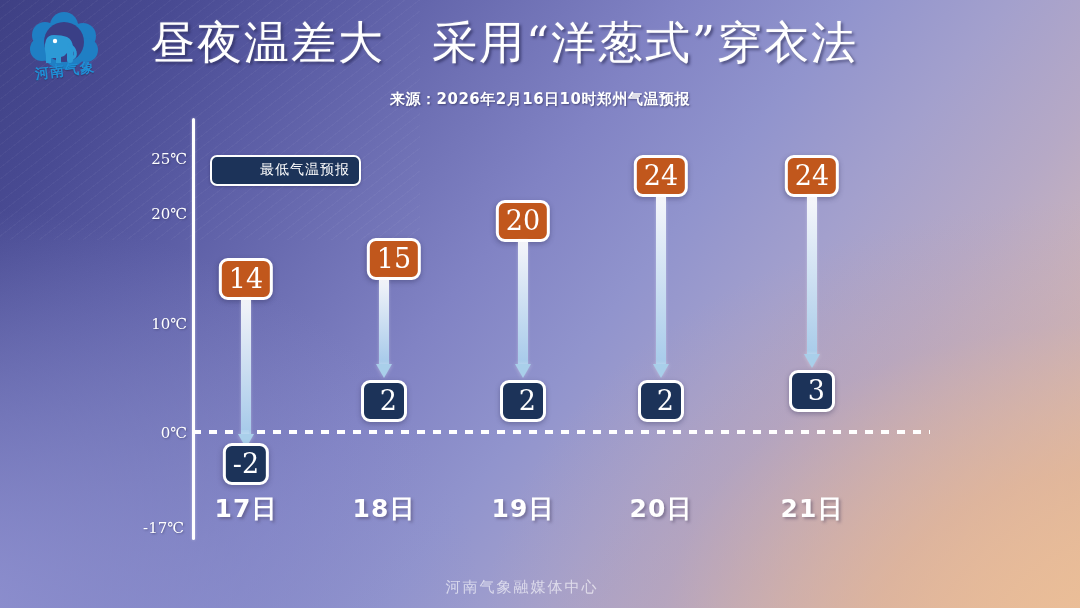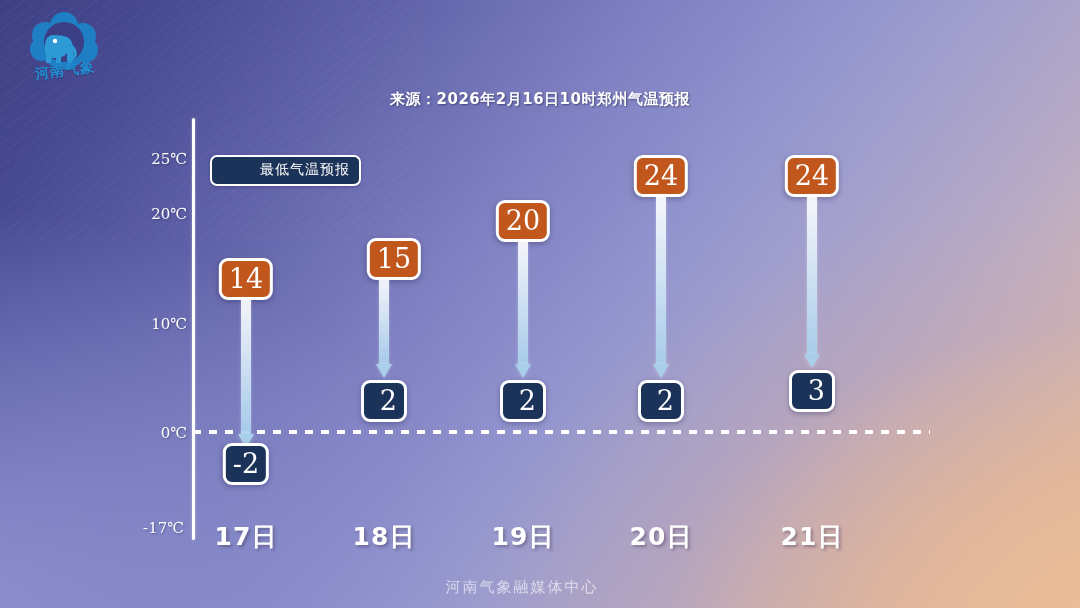--- a/index.html
+++ b/index.html
@@ -118,21 +118,21 @@
     box-shadow:0 0 3px rgba(255,255,255,0.35);
   }
   .arrow .head{
     position:absolute;left:0;width:0;height:0;
     border-left:8px solid transparent;
     border-right:8px solid transparent;
     border-top:14px solid #a9cfea;
     filter:drop-shadow(0 0 2px rgba(255,255,255,0.35));
   }
   .daylabel{
-    position:absolute;left:0;width:110px;top:520px;text-align:center;
+    position:absolute;left:0;width:110px;top:492px;text-align:center;
     font-family:"DejaVu Sans",sans-serif;
     font-size:25px;font-weight:bold;color:#ffffff;letter-spacing:1px;
     text-shadow:2px 2px 3px rgba(60,50,80,0.40);
   }
 
   
   #watermark{
     position:absolute;left:16px;top:578px;width:1012px;text-align:center;
     font-family:"DejaVu Serif","Liberation Serif",serif;
     font-size:15px;color:rgba(255,255,255,0.62);letter-spacing:2px;
@@ -156,20 +156,21 @@
         <circle cx="72" cy="42" r="12" fill="#1f7fc4"></circle>
         <circle cx="50" cy="34" r="20" fill="#3a3f86"></circle>
         <path d="M40 27 q-6 0 -8 5 q-2 5 -1 10 q1 5 1 8 l0 5 l5 0 l0 -5 l5 0 l0 5 l5 0 l0 -6 q4 -1 6 -4 l0 7 q0 3 3 3 q3 0 3 -3 l0 -12 q0 -8 -6 -11 q-5 -2 -13 -2 z" fill="#2d9ad6"></path>
         <path d="M55 37 q5 2 6 7 q1 4 -2 6 q-3 1 -4 -2 q-1 -2 1 -3" fill="none" stroke="#2d9ad6" stroke-width="3.2" stroke-linecap="round"></path>
         <circle cx="41" cy="33" r="2.2" fill="#ffffff"></circle>
       </g>
     </svg>
     <div class="logo-text">河南气象</div>
   </div>
 
+  <div id="title">昼夜温差大　采用“洋葱式”穿衣法</div>
 
   <div id="source">来源：2026年2月16日10时郑州气温预报</div>
 
   <div class="legend" id="legend-low">
     <span class="legend-item">最低气温预报</span>
   </div>
 
   <div id="y-axis"></div>
   <div class="ytick" style="left:125px;top:150px;">25℃</div>
   <div class="ytick" style="left:125px;top:205px;">20℃</div>

